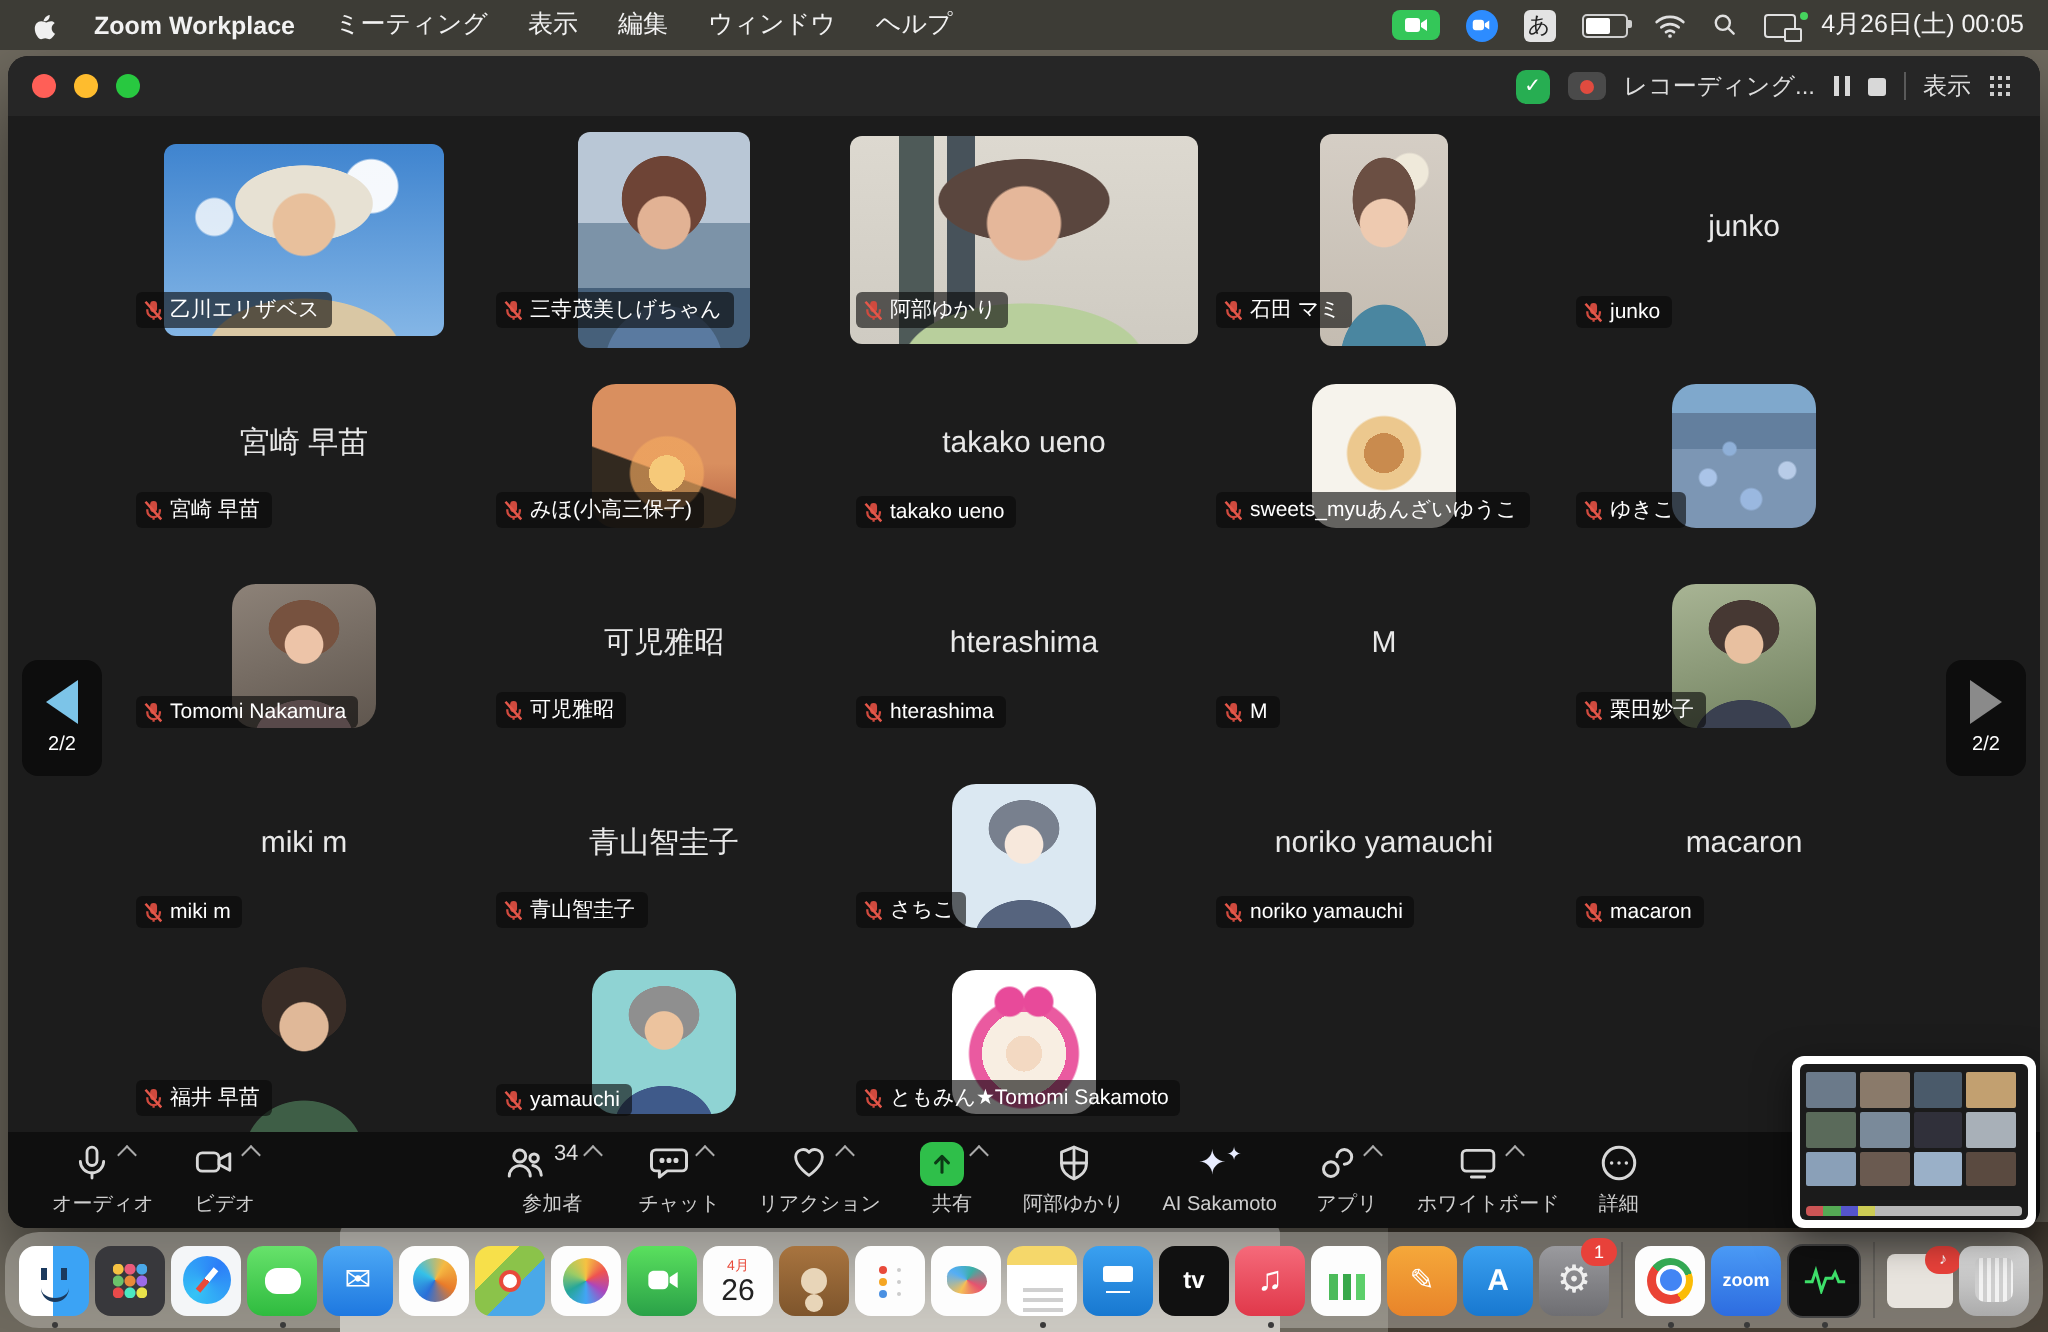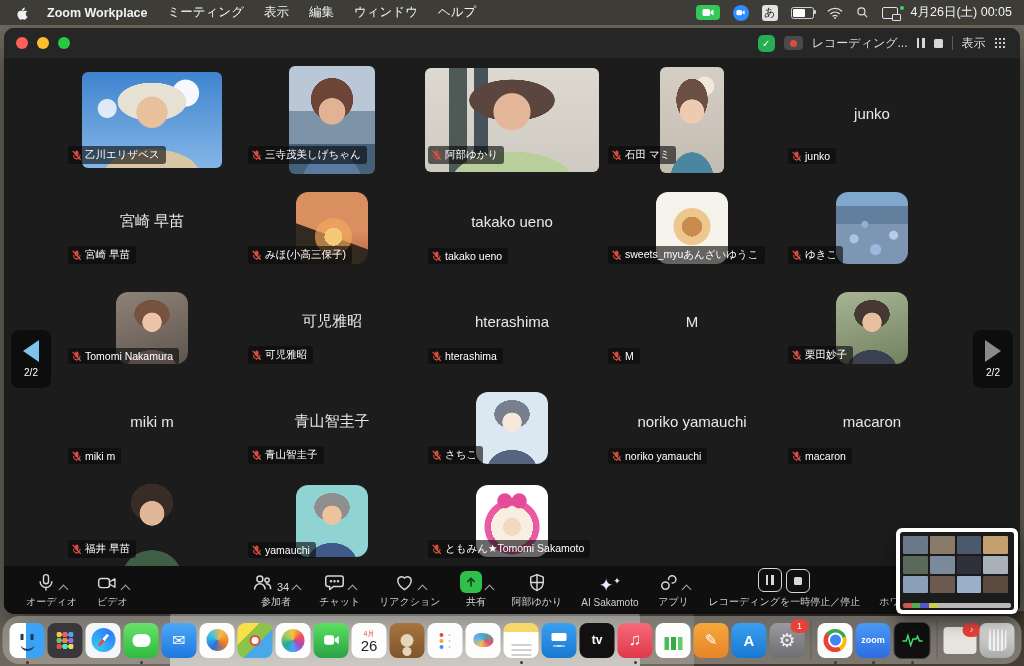--- a/index.html
+++ b/index.html
@@ -103,21 +103,21 @@
        display:flex;flex-direction:column;align-items:center;justify-content:center;gap:5px;z-index:5}
   .pag.left{left:7px;top:302px}.pag.right{right:7px;top:302px}
   .tri-l{width:0;height:0;border-top:11px solid transparent;border-bottom:11px solid transparent;border-right:16px solid #7cc4e8}
   .tri-r{width:0;height:0;border-top:11px solid transparent;border-bottom:11px solid transparent;border-left:16px solid #8a8a8a}
   .pag .pg{color:#fff;font-size:10px}
 
   
   .toolbar{position:absolute;left:0;right:0;bottom:0;height:48px;background:#0f0f0f;
            display:flex;align-items:center;padding:0 120px 0 22px;gap:19px}
   .tbi{display:flex;flex-direction:column;align-items:center;gap:2px;color:#d6d6d6;flex:none}
-  .tbi .irow{display:flex;align-items:flex-end;gap:4px;height:22px}
+  .tbi .irow{display:flex;align-items:flex-start;gap:4px;height:22px}
   .tbi .lbl{font-size:10px;color:#cfcfcf;white-space:nowrap}
   .tbi:nth-child(3){margin-left:104px}
   .chv{width:6px;height:6px;border-right:1.5px solid #aaa;border-bottom:1.5px solid #aaa;
        transform:rotate(-135deg);margin-top:3px}
   .cnt{font-size:11px;color:#ddd}
   .sharebox{width:22px;height:22px;border-radius:6px;background:#2fbf4a;display:flex;align-items:center;justify-content:center}
   .rsq{width:22px;height:22px;border:1.6px solid #d8d8d8;border-radius:6px;display:inline-flex;align-items:center;justify-content:center}
   .spark{color:#e8ecff;font-size:17px;line-height:1}
 
   
@@ -758,30 +758,20 @@
               <circle cx="8.5" cy="15.5" r="4.2"></circle>
               <path d="M12 8.5a4.2 4.2 0 1 1 4.2 4.2"></path>
             </svg>
           </span>
           <span class="chv"></span>
         </div>
         <div class="lbl">アプリ</div>
       </div>
       <div class="tbi">
         <div class="irow">
-          <span><span class="rsq">
-              <span class="pbars"></span>
-            </span><span class="rsq" style="margin-left:4px">
-              <span class="psq" style="width:8px;height:8px"></span>
-            </span></span>
-        </div>
-        <div class="lbl">レコーディングを一時停止／停止</div>
-      </div>
-      <div class="tbi">
-        <div class="irow">
           <span>
             <svg width="22" height="20" viewBox="0 0 24 24" fill="none" stroke="#d8d8d8" stroke-width="1.7" stroke-linecap="round" stroke-linejoin="round">
               <rect x="2.5" y="5" width="19" height="12.5" rx="2.5"></rect>
               <path d="M8 21h8"></path>
             </svg>
           </span>
           <span class="chv"></span>
         </div>
         <div class="lbl">ホワイトボード</div>
       </div>

